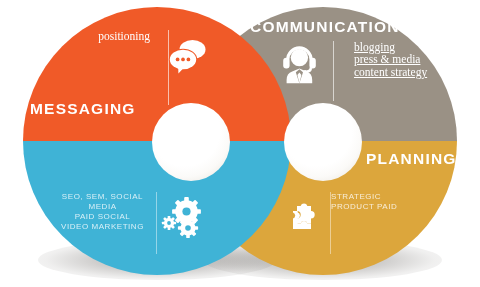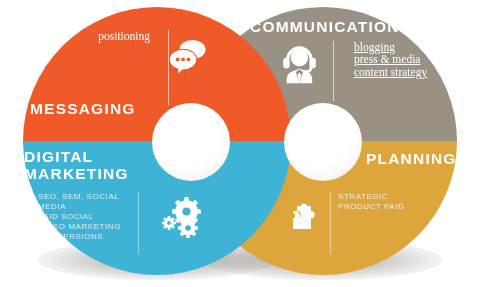--- a/index.html
+++ b/index.html
@@ -114,32 +114,31 @@
 
   .caps-list {
     position: absolute;
     font-family: "Liberation Sans", sans-serif;
     font-size: 8px;
     letter-spacing: 0.55px;
     line-height: 10px;
     color: rgba(255,255,255,0.80);
   }
   #list-digital {
-    left: 38px; top: 192px;
+    left: 56px; top: 192px;
     width: 93px;
-    text-align: left;
+    text-align: center;
     padding-right: 7px;
     border-right: 1px solid rgba(255,255,255,0.45);
     height: 62px;
   }
   #list-planning {
     left: 330px; top: 192px;
     width: 94px;
     text-align: left;
-    padding-left: 7px;
     border-left: 1px solid rgba(255,255,255,0.45);
     height: 62px;
   }
 
   
   .icon-box { position: absolute; }
   #icon-chat   { left: 167px; top: 36px;  width: 42px; height: 40px; }
   #icon-gears  { left: 161px; top: 196px; width: 44px; height: 42px; }
   #icon-agent  { left: 281px; top: 42px;  width: 38px; height: 42px; }
   #icon-puzzle { left: 284px; top: 198px; width: 40px; height: 40px; }
@@ -180,27 +179,25 @@
       <ellipse cx="16" cy="23.5" rx="13.2" ry="9.8" fill="#ffffff" stroke="#F05A28" stroke-width="2.1"></ellipse>
       <path d="M11 31.8 L18.5 31.2 L11.2 38.2 Z" fill="#ffffff" stroke="#F05A28" stroke-width="2.1" stroke-linejoin="round"></path>
       <ellipse cx="16" cy="23.5" rx="13.2" ry="9.8" fill="#ffffff"></ellipse>
       <path d="M11.2 30.5 L18 30.5 L11.4 37.6 Z" fill="#ffffff"></path>
       <circle cx="10.6" cy="23.4" r="1.85" fill="#F05A28"></circle>
       <circle cx="16.0" cy="23.4" r="1.85" fill="#F05A28"></circle>
       <circle cx="21.4" cy="23.4" r="1.85" fill="#F05A28"></circle>
     </svg>
   </div>
 
-  <div class="quad-title" id="title-digital">DIGITAL MARKETING</div>
 
   <div class="caps-list" id="list-digital">
     <div>SEO, SEM, SOCIAL MEDIA</div>
     <div>PAID SOCIAL</div>
     <div>VIDEO MARKETING</div>
-    <div>CONVERSIONS</div>
   </div>
 
   <div class="icon-box" id="icon-gears">
     <svg viewBox="0 0 44 42">
       <g fill="#ffffff">
 
         <g transform="translate(25.5,15.5)">
           <circle r="11.3"></circle>
           <g>
             <rect x="-2.3" y="-14.4" width="4.6" height="5.2" rx="0.9"></rect>

